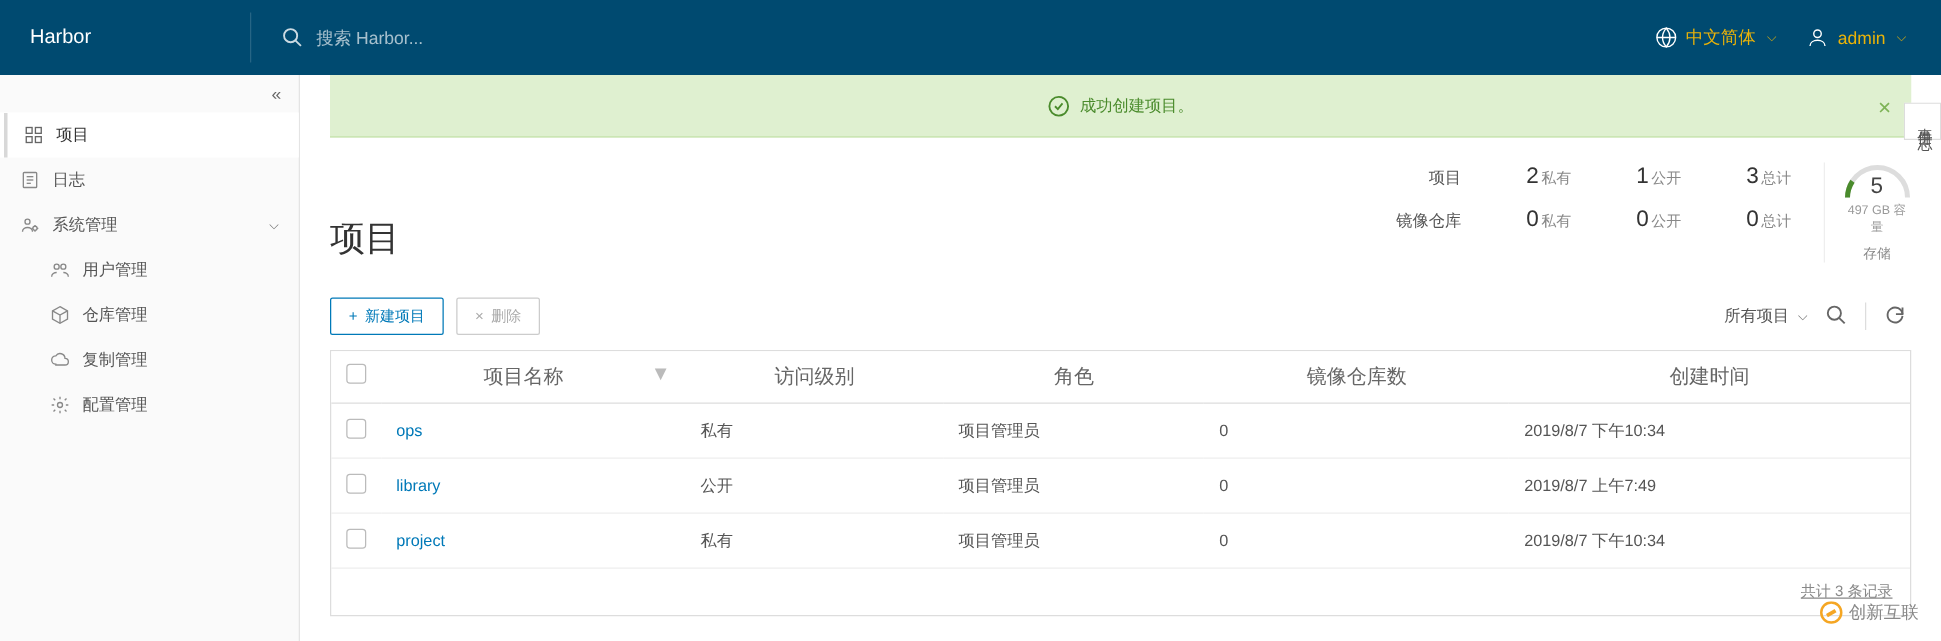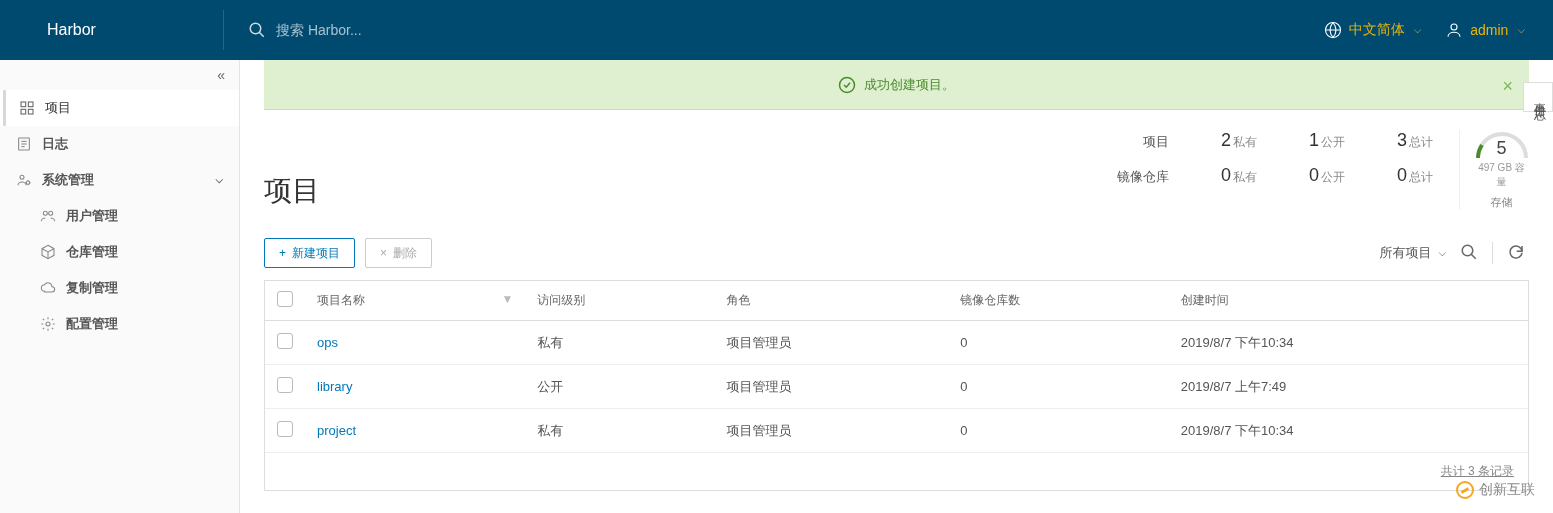--- a/index.html
+++ b/index.html
@@ -1,32 +1,32 @@
 <!DOCTYPE html>
 <html><head>
 <meta charset="utf-8">
 <style>
 * { box-sizing: border-box; margin: 0; padding: 0; }
 body { font-family: "Helvetica Neue", Arial, "Microsoft YaHei", sans-serif; font-size: 13px; color: #333; background: #fff; }
-.header { background: #004a70; height: 60px; display: flex; align-items: center; color: #fff; padding-left: 23px; }
+.header { background: #004a70; height: 60px; display: flex; align-items: center; color: #fff; }
 .logo { width: 200px; padding-left: 24px; font-size: 16px; font-weight: 400; }
 .logo-sep { width: 1px; height: 40px; background: rgba(255,255,255,0.15); }
 .search-wrap { flex: 1; display: flex; align-items: center; padding-left: 24px; }
 .search-wrap svg { width: 18px; height: 18px; opacity: 0.8; }
 .search-input { background: transparent; border: none; color: #fff; font-size: 14px; margin-left: 10px; outline: none; width: 300px; }
 .search-input::placeholder { color: rgba(255,255,255,0.65); }
 .header-right { display: flex; align-items: center; gap: 24px; padding-right: 28px; }
 .hdr-btn { display: flex; align-items: center; gap: 7px; cursor: pointer; font-size: 14px; color: #eab308; }
 .hdr-btn svg { width: 18px; height: 18px; }
 .chev { font-size: 10px; opacity: 0.85; margin-left: 2px; }
 
 .body-wrap { display: flex; height: calc(100vh - 60px); min-height: 453px; }
 .sidebar { width: 240px; background: #fafafa; border-right: 1px solid #e4e4e4; position: relative; }
 .side-collapse { height: 30px; display: flex; justify-content: flex-end; align-items: center; padding-right: 14px; color: #666; font-size: 14px; cursor: pointer; }
-.nav-item { display: flex; align-items: center; gap: 10px; height: 36px; padding: 0 16px; cursor: pointer; color: #555; font-weight: bold; }
+.nav-item { display: flex; align-items: center; gap: 10px; height: 36px; padding: 0 16px; cursor: pointer; color: #555; }
 .nav-item.active { background: #fff; color: #333; font-weight: 400; border-left: 3px solid transparent; box-shadow: inset 3px 0 0 #d8d8d8; }
 .nav-item svg { width: 16px; height: 16px; flex-shrink: 0; }
 .nav-item .exp { margin-left: auto; }
 .nav-sub { padding-left: 24px; }
 
 .main { flex: 1; padding: 0 24px 32px 24px; background: #fff; overflow: auto; position: relative; }
 .alert { background: #dff0d0; border-bottom: 1px solid #c5e2ab; height: 50px; display: flex; align-items: center; justify-content: center; color: #4a8b2c; position: relative; margin: 0 -0px 20px -0px; }
 .alert svg { width: 18px; height: 18px; margin-right: 8px; }
 .alert-close { position: absolute; right: 16px; top: 16px; cursor: pointer; color: #7eb356; font-size: 18px; }
 
@@ -47,21 +47,21 @@
 .btn { display: inline-flex; align-items: center; gap: 6px; height: 30px; padding: 0 14px; border: 1px solid #0079b8; color: #0079b8; background: #fff; cursor: pointer; font-size: 12px; border-radius: 2px; }
 .btn.disabled { border-color: #ccc; color: #aaa; cursor: not-allowed; }
 .toolbar-right { margin-left: auto; display: flex; align-items: center; gap: 10px; }
 .filter-drop { display: flex; align-items: center; gap: 5px; cursor: pointer; color: #555; font-size: 13px; }
 .icon-btn { cursor: pointer; color: #555; padding: 4px; }
 .icon-btn svg { width: 18px; height: 18px; }
 .tool-sep { width: 1px; height: 22px; background: #ddd; }
 
 .table-wrap { margin-top: 12px; border: 1px solid #ddd; }
 table { width: 100%; border-collapse: collapse; }
-th { text-align: left; font-weight: 400; font-size: 12px; color: #666; padding: 10px 12px; border-bottom: 1px solid #ddd; background: #fff; }
+th { text-align: center; font-weight: 400; font-size: 16px; color: #666; padding: 10px 12px; border-bottom: 1px solid #ddd; background: #fff; }
 th .filt { float: right; color: #bbb; cursor: pointer; }
 td { padding: 12px 12px; border-bottom: 1px solid #eee; font-size: 13px; color: #555; }
 tr:last-child td { border-bottom: none; }
 .chk { width: 16px; height: 16px; border: 1px solid #bbb; border-radius: 3px; display: inline-block; cursor: pointer; }
 .link { color: #0079b8; cursor: pointer; }
 .footer { text-align: right; padding: 10px 14px; color: #888; font-size: 12px; border-top: 1px solid #eee; text-decoration: underline; }
 
 .side-tab { position: fixed; right: 0; top: 82px; width: 30px; background: #fff; border: 1px solid #ddd; writing-mode: vertical-rl; text-orientation: upright; padding: 10px 4px; font-size: 12px; color: #555; cursor: pointer; letter-spacing: 2px; }
 .watermark { position: fixed; right: 18px; bottom: 14px; font-size: 14px; color: #888; display: flex; align-items: center; gap: 5px; }
 .watermark .wm-icon { width: 18px; height: 18px; border: 2px solid #f5a623; border-radius: 50%; position: relative; display: inline-block; }

